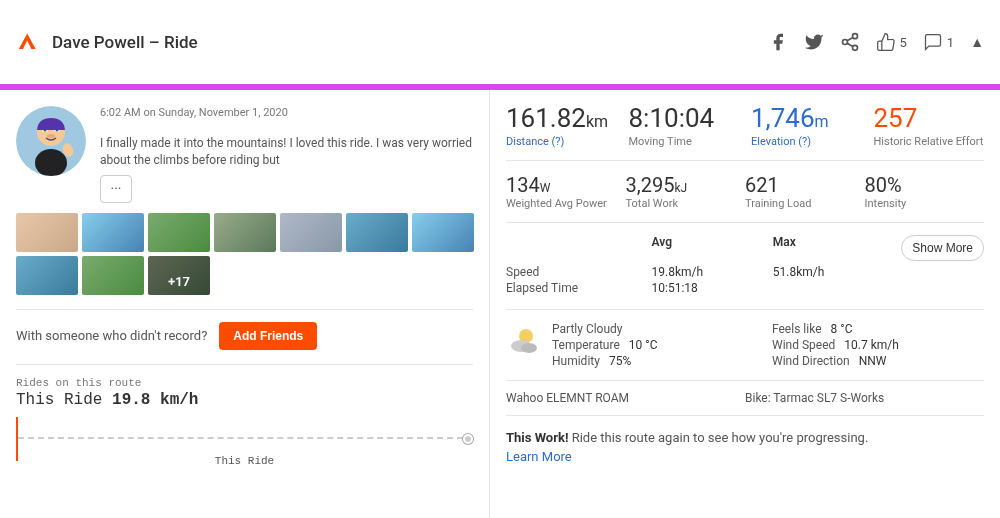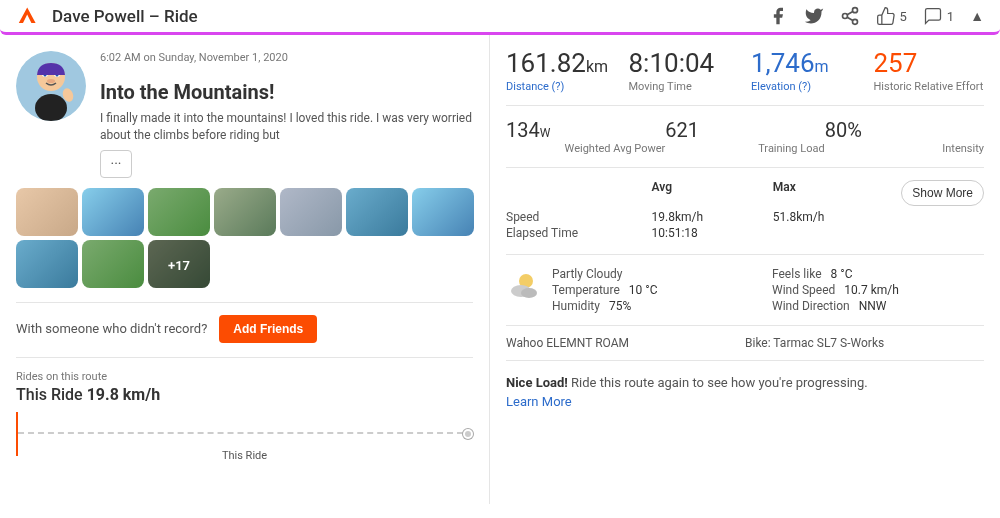--- a/index.html
+++ b/index.html
@@ -10,24 +10,23 @@
       height: 518px;
       overflow: hidden;
       font-size: 13px;
       color: #333;
     }
 
     
     .header {
       display: flex;
       align-items: center;
-      padding: 2px 16px;
-      border-bottom: 3px solid #d946ef;
+      padding: 28px 16px;
+      border-bottom: 6px solid #d946ef;
       background: #fff;
-      border-radius: 6px;
     }
     .header-logo {
       display: flex;
       align-items: center;
       gap: 8px;
     }
     .strava-icon {
       width: 28px;
       height: 28px;
     }
@@ -121,23 +120,23 @@
       height: 28px;
       border: 1px solid #ccc;
       border-radius: 4px;
       cursor: pointer;
       color: #555;
       font-size: 14px;
       margin-top: 6px;
     }
     .photo-thumb {
       width: 62px;
-      height: 48px;
+      height: 39px;
       background: #c8d8e8;
-      border-radius: 8px;
+      border-radius: 2px;
       overflow: hidden;
       flex-shrink: 0;
     }
     .photo-thumb.nature { background: linear-gradient(135deg, #7aaa6e 0%, #4a8c3f 100%); }
     .photo-thumb.sky { background: linear-gradient(135deg, #87ceeb 0%, #4682b4 100%); }
     .photo-thumb.mountain { background: linear-gradient(135deg, #9aab8a 0%, #5a7a5a 100%); }
     .photo-thumb.road { background: linear-gradient(135deg, #b0b8c8 0%, #8898a8 100%); }
     .photo-thumb.water { background: linear-gradient(135deg, #6aaccc 0%, #3a7a9c 100%); }
     .photo-thumb.portrait { background: linear-gradient(135deg, #e8c8a8 0%, #c8a888 100%); }
     .photo-row {
@@ -180,20 +179,21 @@
       font-size: 12px;
       font-weight: 600;
       cursor: pointer;
     }
 
     
     .route-section {
       margin-top: 14px;
       padding-top: 12px;
       border-top: 1px solid #e5e5e5;
+      font-family: Liberation Mono, monospace;
     }
     .route-label {
       font-size: 11px;
       color: #777;
       margin-bottom: 2px;
     }
     .route-title {
       font-size: 16px;
       font-weight: 500;
       color: #333;
@@ -295,21 +295,20 @@
       font-size: 20px;
       font-weight: 400;
       color: #333;
     }
     .stat-value-sm .unit-sm {
       font-size: 12px;
     }
     .stat-label-sm {
       font-size: 11px;
       color: #777;
-      text-align: right;
     }
 
     
     .speed-table-section {
       border-bottom: 1px solid #e5e5e5;
       padding-bottom: 12px;
       margin-bottom: 12px;
     }
     .speed-table-header {
       display: flex;
@@ -472,21 +471,20 @@
           <path d="M21 24 Q22 12 35 12 Q48 12 49 24" fill="#5533aa"></path>
 
           <ellipse cx="35" cy="57" rx="16" ry="14" fill="#222"></ellipse>
 
           <ellipse cx="52" cy="44" rx="5" ry="7" fill="#f5c89a" transform="rotate(-20,52,44)"></ellipse>
         </svg>
       </div>
 
       <div class="activity-info">
         <div class="activity-date">6:02 AM on Sunday, November 1, 2020</div>
-        <div class="activity-title">Into the Mountains!</div>
         <div class="activity-description">I finally made it into the mountains! I loved this ride. I was very worried about the climbs before riding but</div>
         <div class="more-btn">···</div>
       </div>
     </div>
 
     <div class="photos-section">
       <div class="photo-row">
         <div class="photo-thumb portrait"></div>
         <div class="photo-thumb sky"></div>
         <div class="photo-thumb nature"></div>
@@ -549,20 +547,26 @@
         <div class="stat-label">Historic Relative Effort</div>
       </div>
     </div>
 
     <div class="stats-middle">
       <div class="stat-block-sm">
         <div class="stat-value-sm">
           <span>134</span><span class="unit-sm">W</span>
         </div>
         <div class="stat-label-sm">Weighted Avg Power</div>
+      </div>
+      <div class="stat-block-sm">
+        <div class="stat-value-sm">
+          <span>3,295</span><span class="unit-sm">kJ</span>
+        </div>
+        <div class="stat-label-sm">Total Work</div>
       </div>
       <div class="stat-block-sm">
         <div class="stat-value-sm">621</div>
         <div class="stat-label-sm">Training Load</div>
       </div>
       <div class="stat-block-sm">
         <div class="stat-value-sm">80%</div>
         <div class="stat-label-sm">Intensity</div>
       </div>
     </div>
@@ -626,19 +630,19 @@
         </div>
       </div>
     </div>
 
     <div class="device-section">
       <div class="device-col">Wahoo ELEMNT ROAM</div>
       <div class="device-col">Bike: Tarmac SL7 S-Works</div>
     </div>
 
     <div class="nice-work-section">
-      <strong>Nice Load!</strong><span> Ride this route again to see how you're progressing.</span>
+      <strong>This Work!</strong><span> Ride this route again to see how you're progressing.</span>
       <br>
       <a class="learn-more-link">Learn More</a>
     </div>
 
   </div>
 </div>
 
 </body></html>

